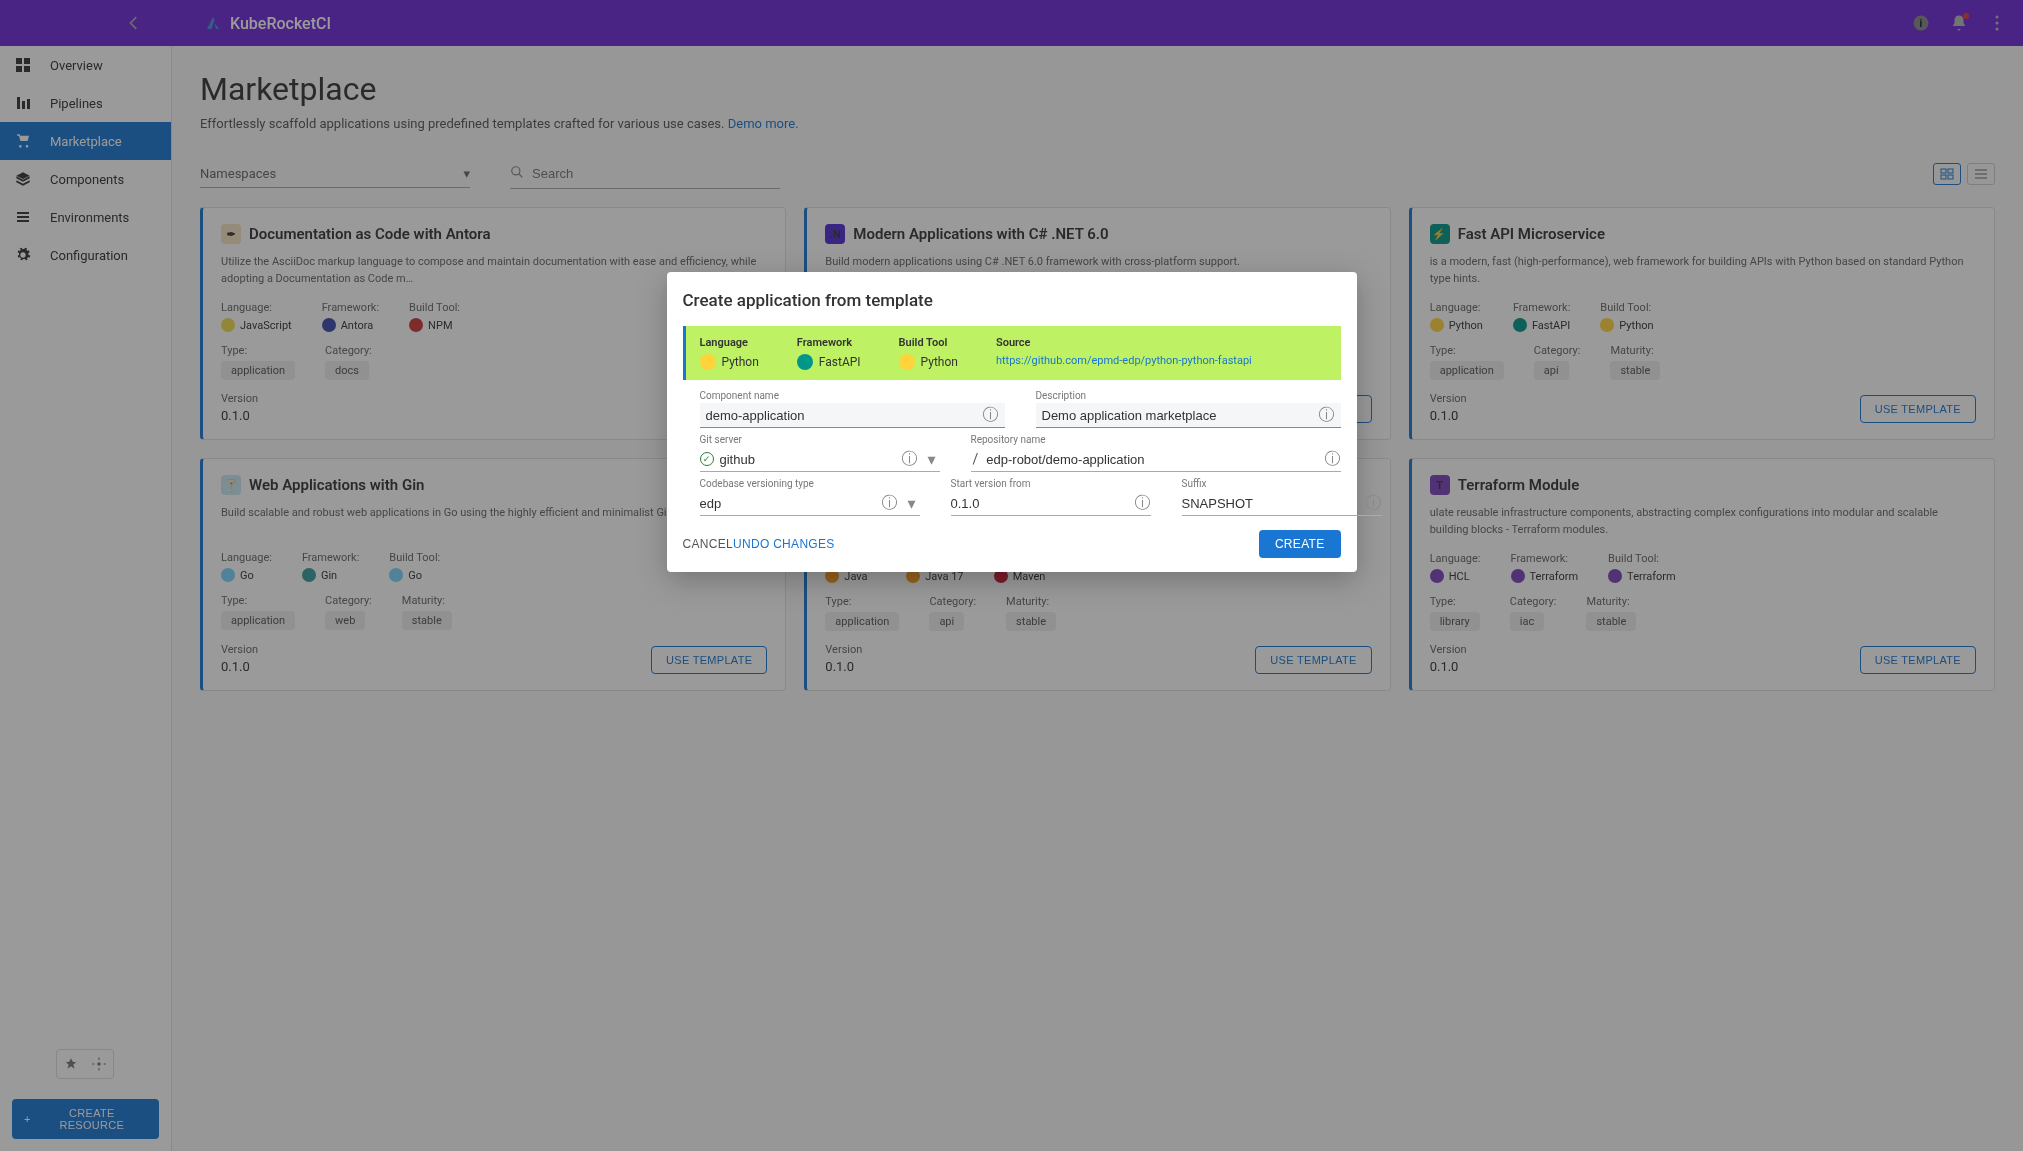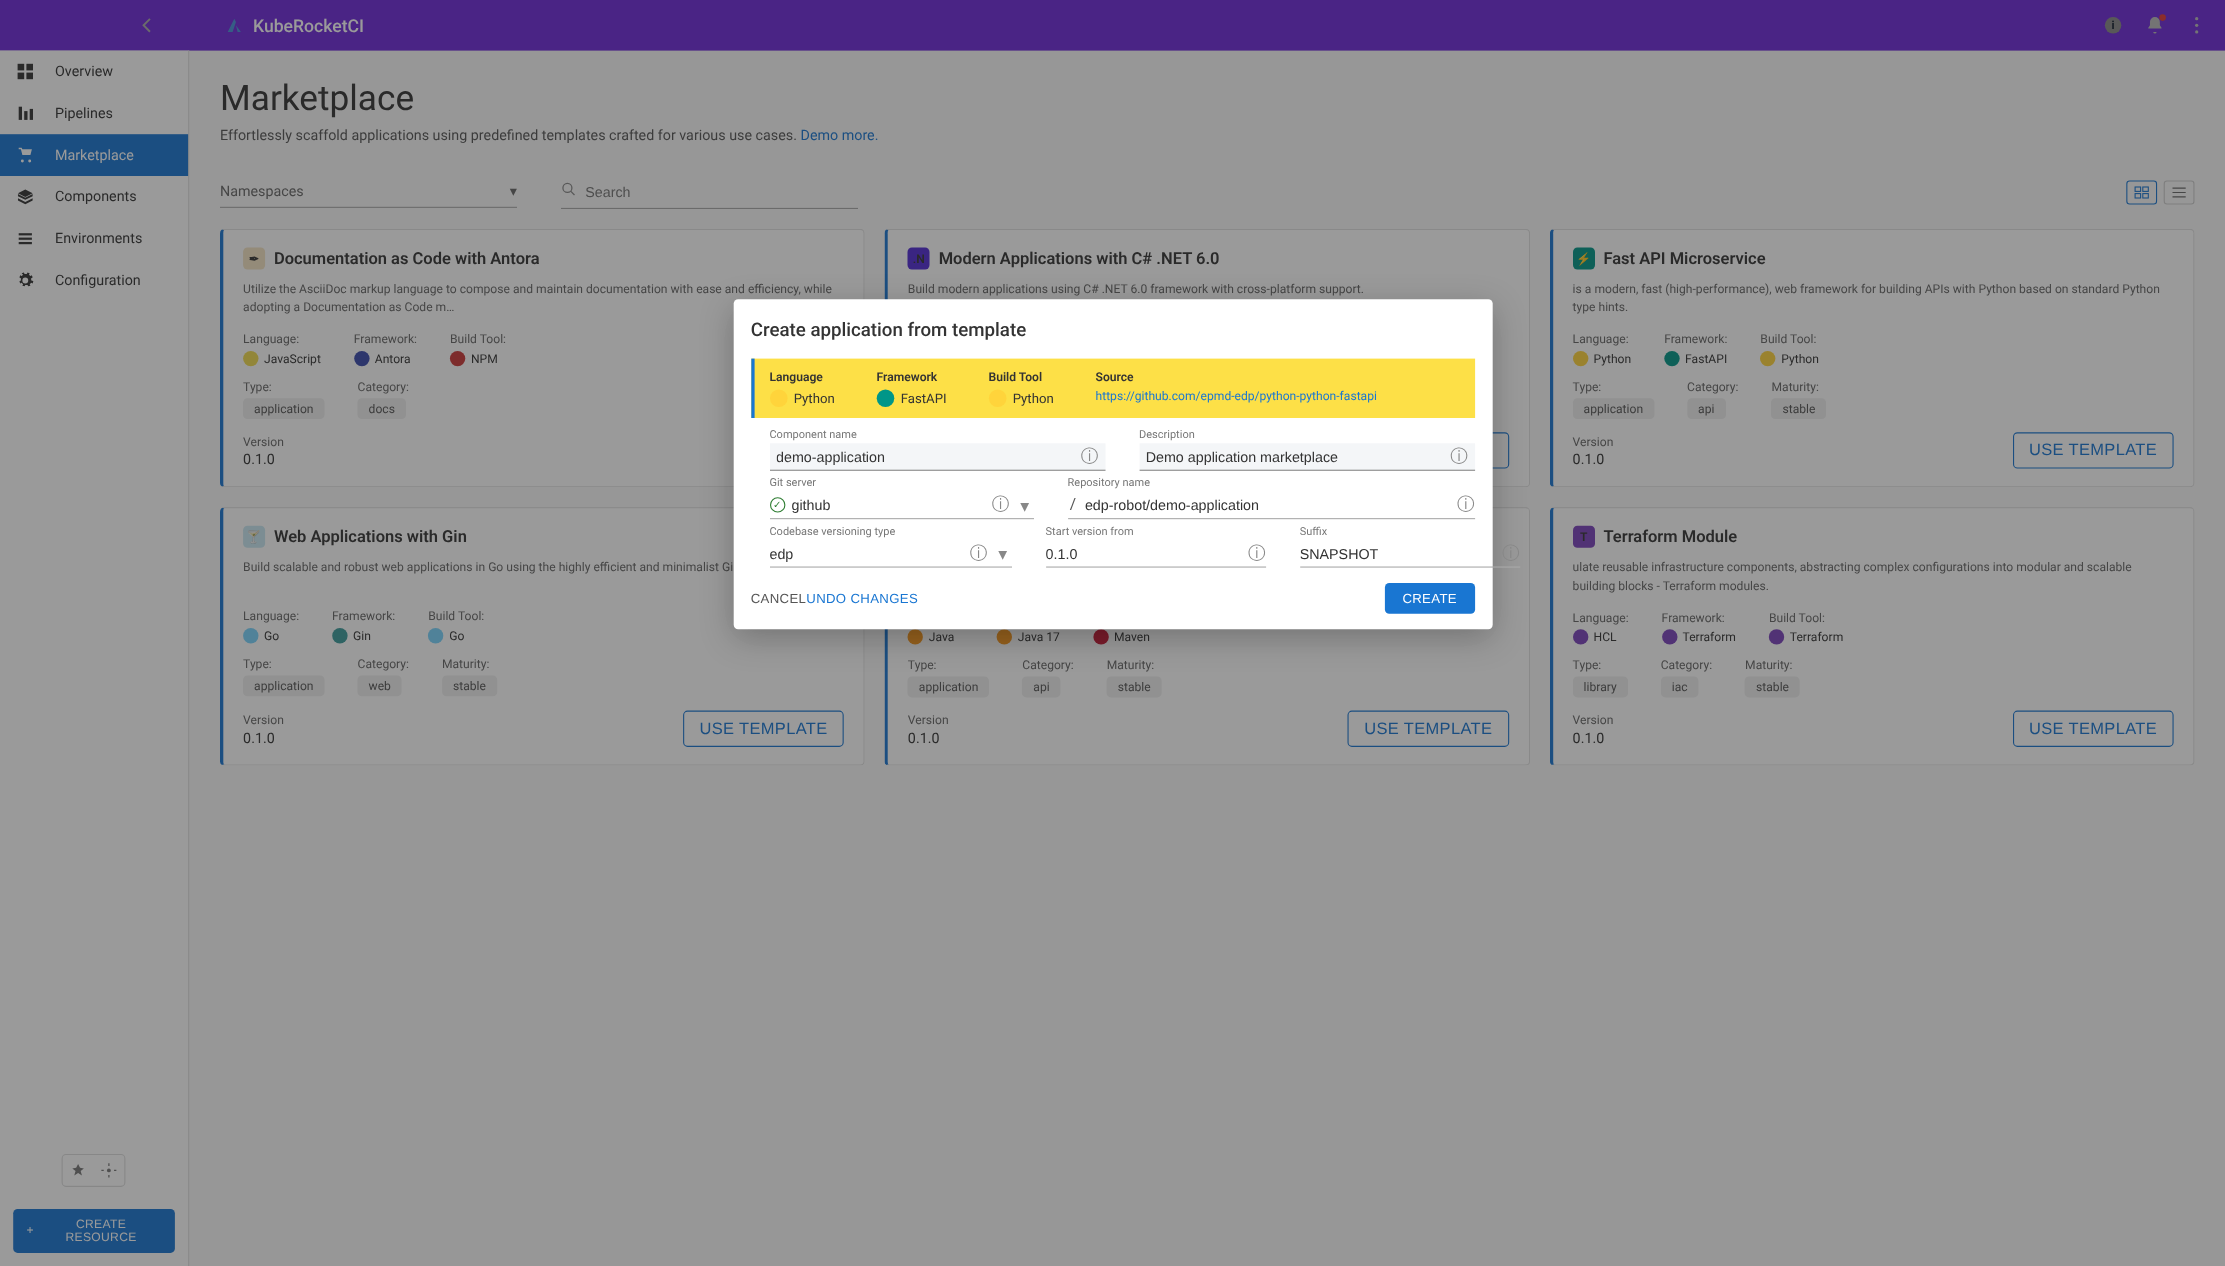--- a/index.html
+++ b/index.html
@@ -47,27 +47,27 @@
 .card-title .ticon { width:20px;height:20px;border-radius:4px;display:inline-flex;align-items:center;justify-content:center;font-size:11px; }
 .card-desc { font-size:11px;color:#666;line-height:1.5;margin-bottom:14px;min-height:32px; }
 .card-meta-row { display:flex;gap:30px;margin-bottom:12px; }
 .meta-block .meta-label { font-size:11px;color:#666;margin-bottom:4px; }
 .meta-block .meta-val { font-size:11px;display:flex;align-items:center;gap:5px; }
 .meta-block .meta-dot { width:14px;height:14px;border-radius:50%;display:inline-block; }
 .chip { background:#eee;border-radius:4px;padding:3px 10px;font-size:11px;color:#555;display:inline-block; }
 .card-footer { display:flex;align-items:flex-end;justify-content:space-between;margin-top:auto; }
 .version-label { font-size:11px;color:#666;margin-bottom:3px; }
 .version-val { font-size:13px; }
-.use-btn { border:1px solid #1976d2;color:#1976d2;background:#fff;padding:7px 14px;font-size:15px;font-weight:500;border-radius:4px;cursor:pointer;letter-spacing:0.3px; }
+.use-btn { border:1px solid #1976d2;color:#1976d2;background:#fff;padding:7px 14px;font-size:11px;font-weight:500;border-radius:4px;cursor:pointer;letter-spacing:0.3px; }
 
 
 .overlay { position:fixed;inset:0;background:rgba(30,30,30,0.45);display:flex;align-items:flex-start;justify-content:center;padding-top:272px;z-index:100; }
 .modal { width:690px;background:#fff;border-radius:4px;box-shadow:0 8px 30px rgba(0,0,0,0.25);padding:18px 16px 14px; }
 .modal-title { font-size:17px;font-weight:500;margin-bottom:16px; }
-.template-info { border-left:3px solid #1976d2;padding:10px 14px;display:flex;gap:38px;margin-bottom:10px;background:#fde047; }
+.template-info { border-left:3px solid #1976d2;padding:10px 14px;display:flex;gap:38px;margin-bottom:10px;background:#bef264; }
 .tinfo-col .tinfo-label { font-size:11px;font-weight:600;color:#333;margin-bottom:5px; }
 .tinfo-col .tinfo-val { font-size:12px;display:flex;align-items:center;gap:6px; }
 .tinfo-col .tinfo-val a { color:#1976d2;text-decoration:none;font-size:11px; }
 .form-row { display:flex;gap:14px;margin-bottom:6px; }
 .form-field { flex:1;display:flex;flex-direction:column;margin-left:17px; }
 .form-field.small { flex:0 0 200px; }
 .field-label { font-size:10px;color:#777;margin-bottom:2px; }
 .field-input-wrap { border-bottom:1px solid #aaa;display:flex;align-items:center;padding:4px 0;gap:6px;justify-content:center; }
 .field-input-wrap.filled { background:#f4f6f8;padding:4px 6px;border-bottom:1px solid #888; }
 .field-input-wrap input { border:none;outline:none;background:transparent;flex:1;font-size:13px;color:#333; }

